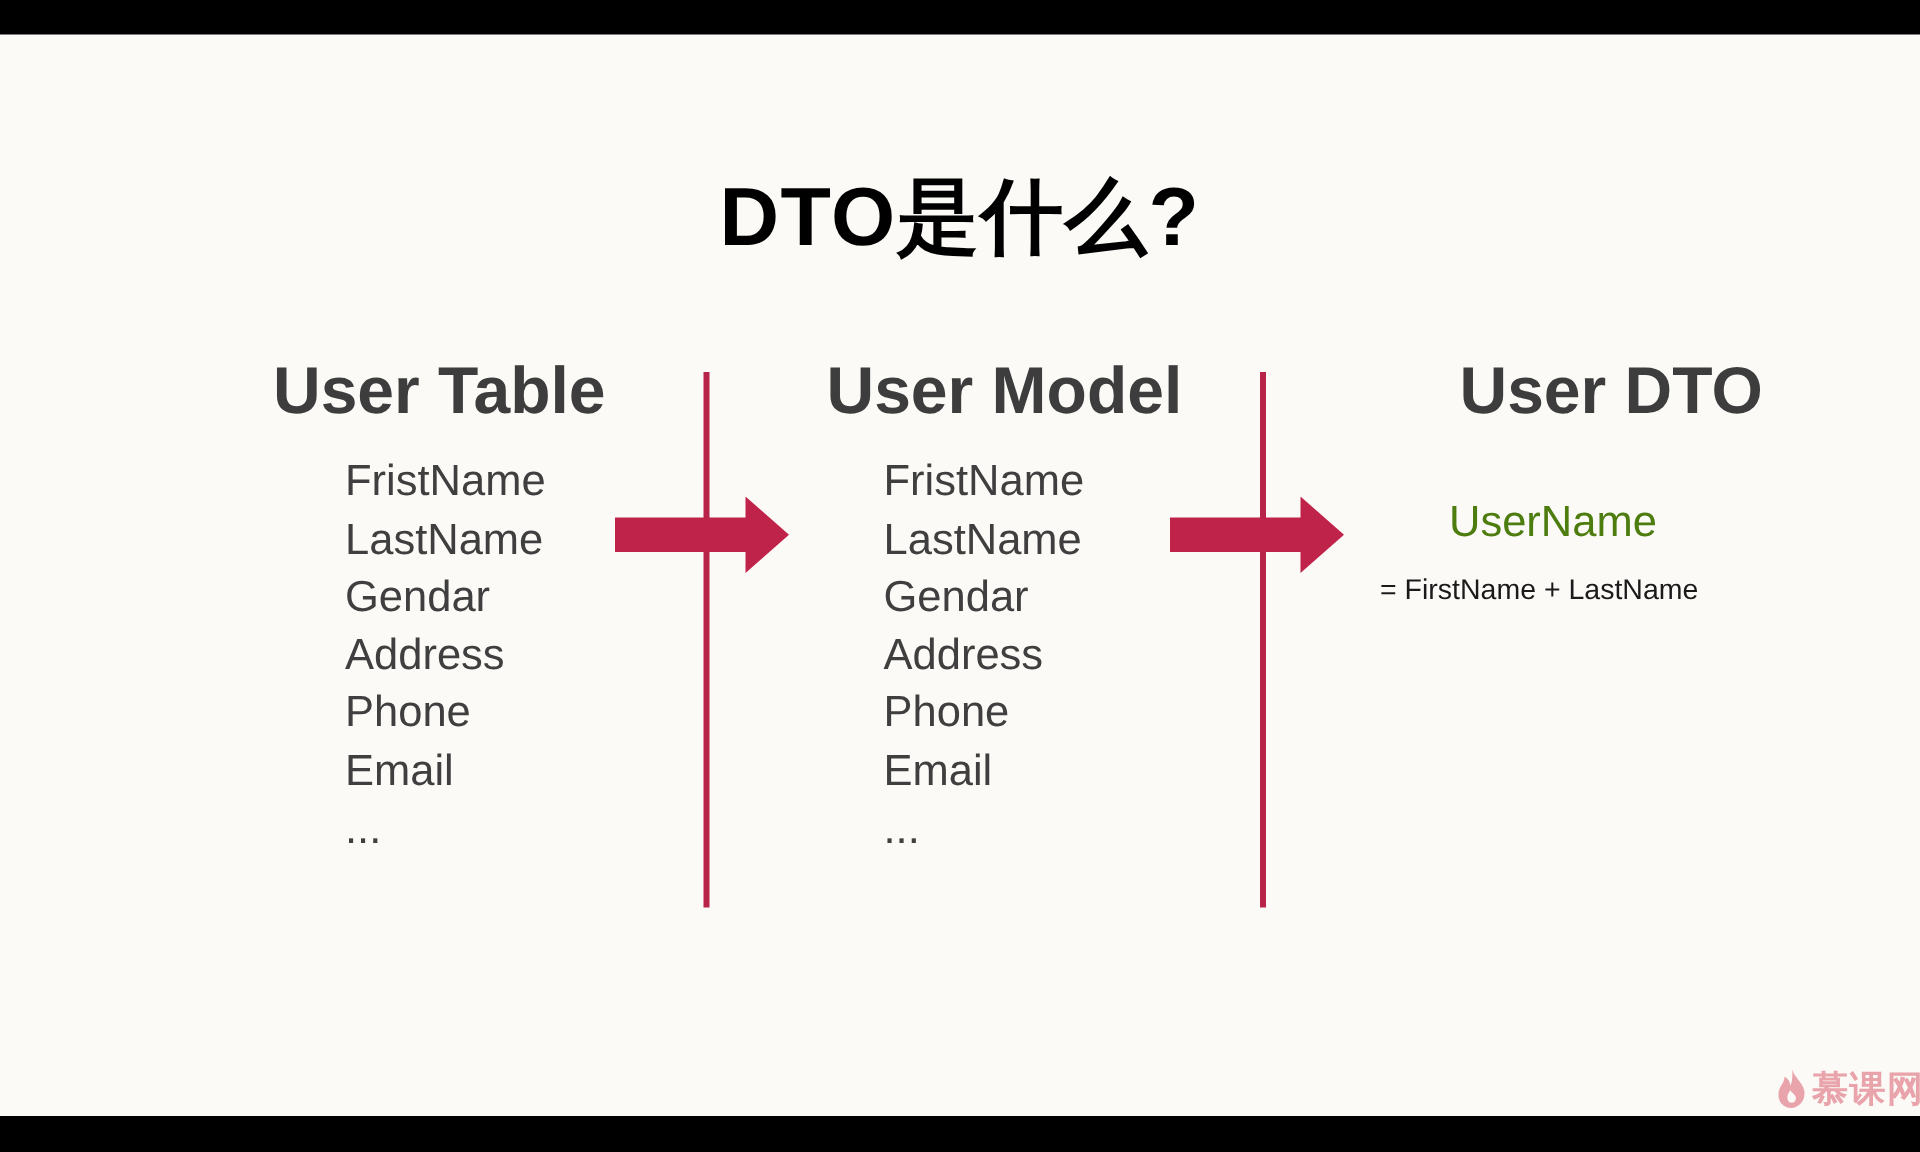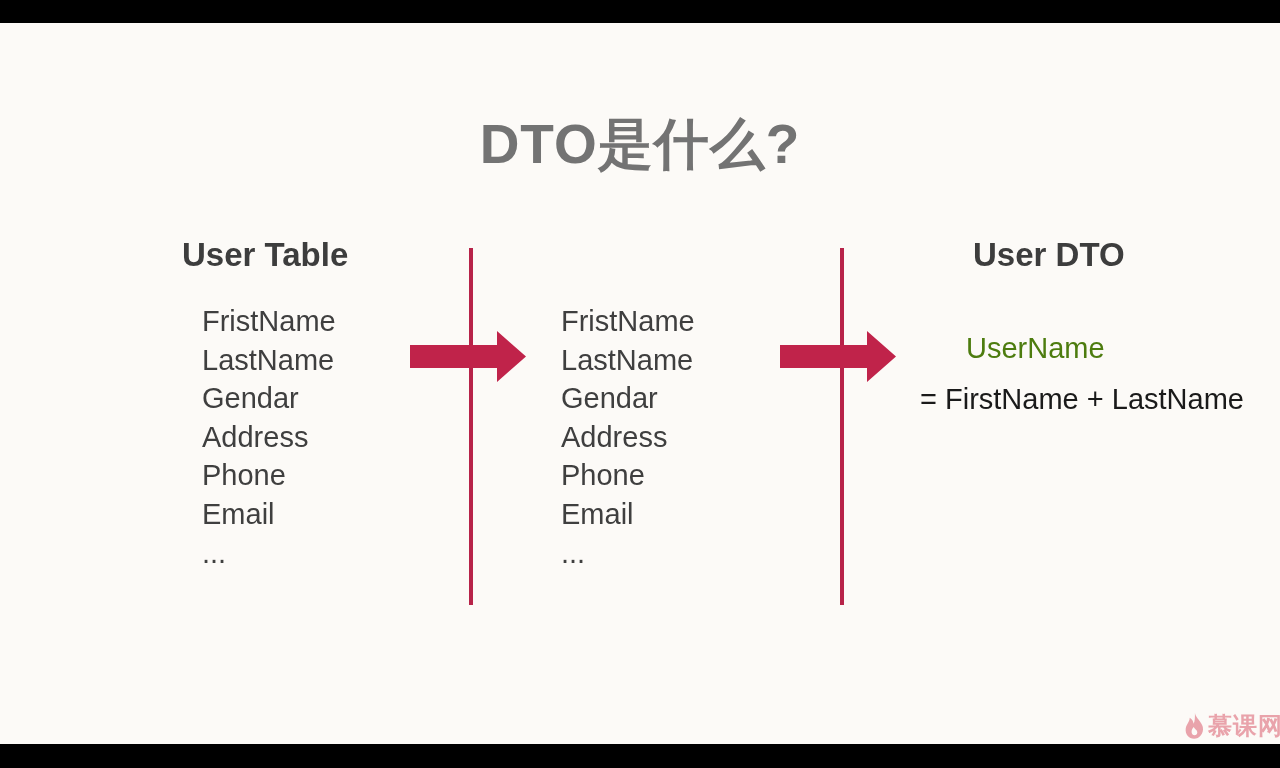--- a/index.html
+++ b/index.html
@@ -32,42 +32,43 @@
 
   .title {
     position: absolute;
     left: 0;
     right: 0;
     top: 85px;
     margin: 0;
     text-align: center;
     font-size: 55px;
     font-weight: 700;
-    color: #737373;
+    color: #000000;
     letter-spacing: 1px;
   }
 
   .col-header {
     position: absolute;
     top: 213px;
-    font-size: 33px;
+    font-size: 44px;
     font-weight: 700;
     color: #3d3d3d;
     white-space: nowrap;
   }
   .col-header.c1 { left: 182px; }
   .col-header.c2 { left: 551px; }
   .col-header.c3 { left: 973px; }
 
   .field-list {
     position: absolute;
     top: 279px;
     font-size: 29px;
     font-weight: 400;
     color: #3f3f3f;
+    margin-left: 28px;
   }
   .field-list.c1 { left: 202px; }
   .field-list.c2 { left: 561px; }
   .field-list .field-item {
     height: 38.6px;
     line-height: 38.6px;
     white-space: nowrap;
   }
 
   .dto-name {
@@ -75,21 +76,21 @@
     left: 966px;
     top: 309px;
     font-size: 29px;
     color: #4d7c0f;
     white-space: nowrap;
   }
   .dto-formula {
     position: absolute;
     left: 920px;
     top: 360px;
-    font-size: 29px;
+    font-size: 19px;
     color: #1a1a1a;
     white-space: nowrap;
   }
 
   .divider-line {
     position: absolute;
     top: 225px;
     width: 4px;
     height: 357px;
     background: #b72349;
@@ -140,20 +141,21 @@
     <div class="field-item">Phone</div>
     <div class="field-item">Email</div>
     <div class="field-item">...</div>
   </div>
 
   <div class="divider-line d1"></div>
   <svg class="arrow a1" viewBox="0 0 116 51" xmlns="http://www.w3.org/2000/svg">
     <polygon points="0,14 87,14 87,0 116,25.5 87,51 87,37 0,37" fill="#c0234a"></polygon>
   </svg>
 
+  <div class="col-header c2">User Model</div>
   <div class="field-list c2">
     <div class="field-item">FristName</div>
     <div class="field-item">LastName</div>
     <div class="field-item">Gendar</div>
     <div class="field-item">Address</div>
     <div class="field-item">Phone</div>
     <div class="field-item">Email</div>
     <div class="field-item">...</div>
   </div>
 

